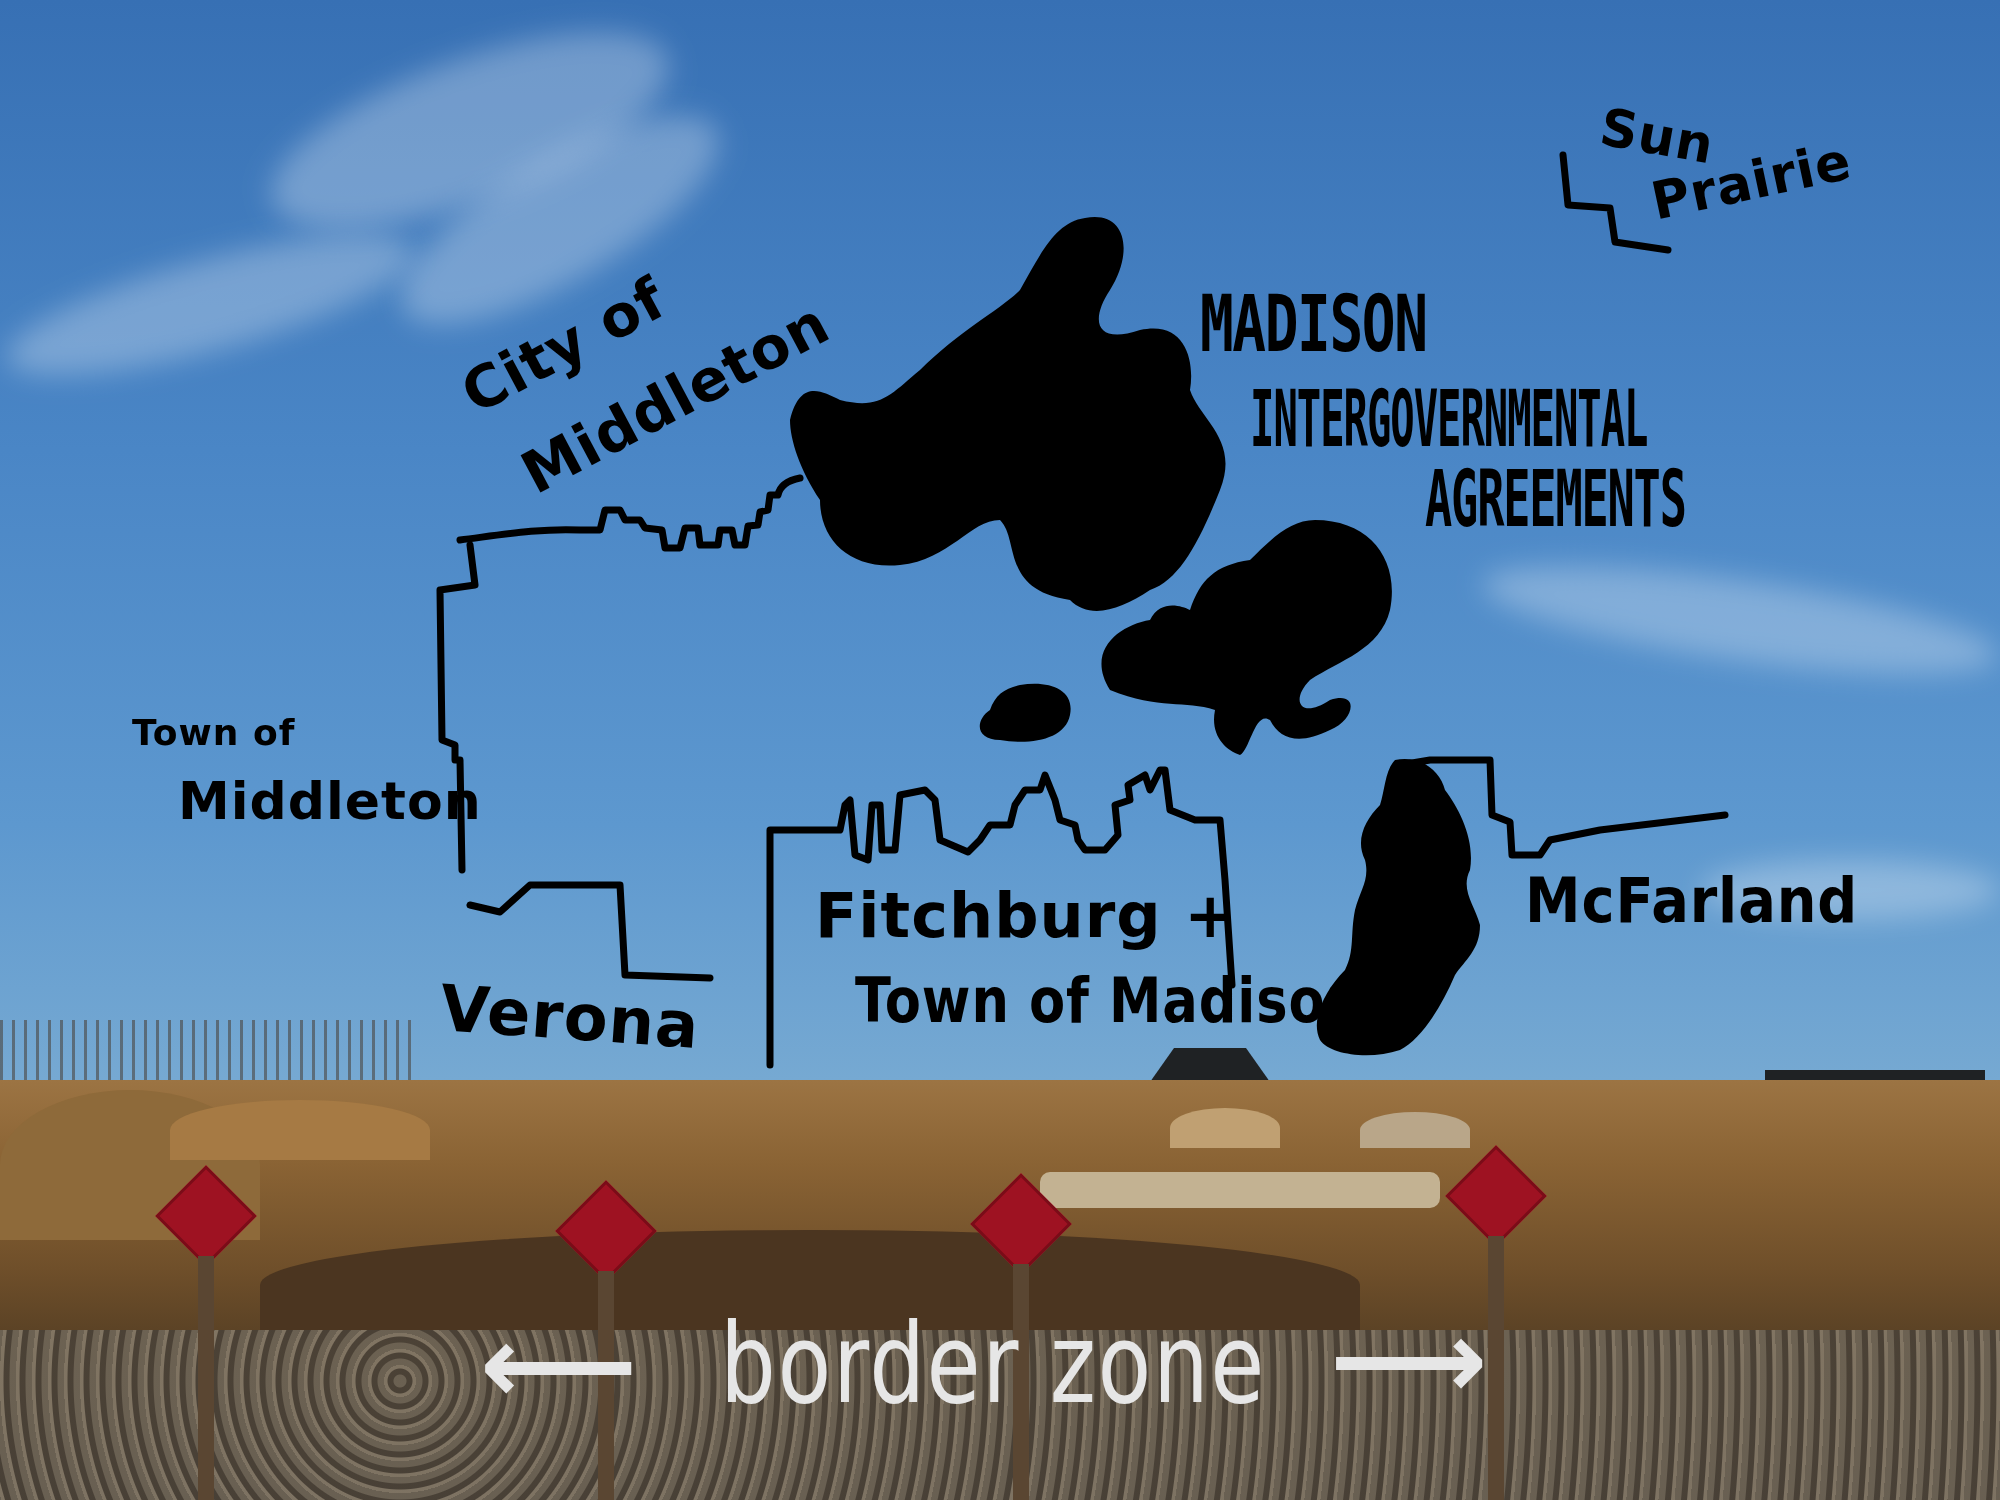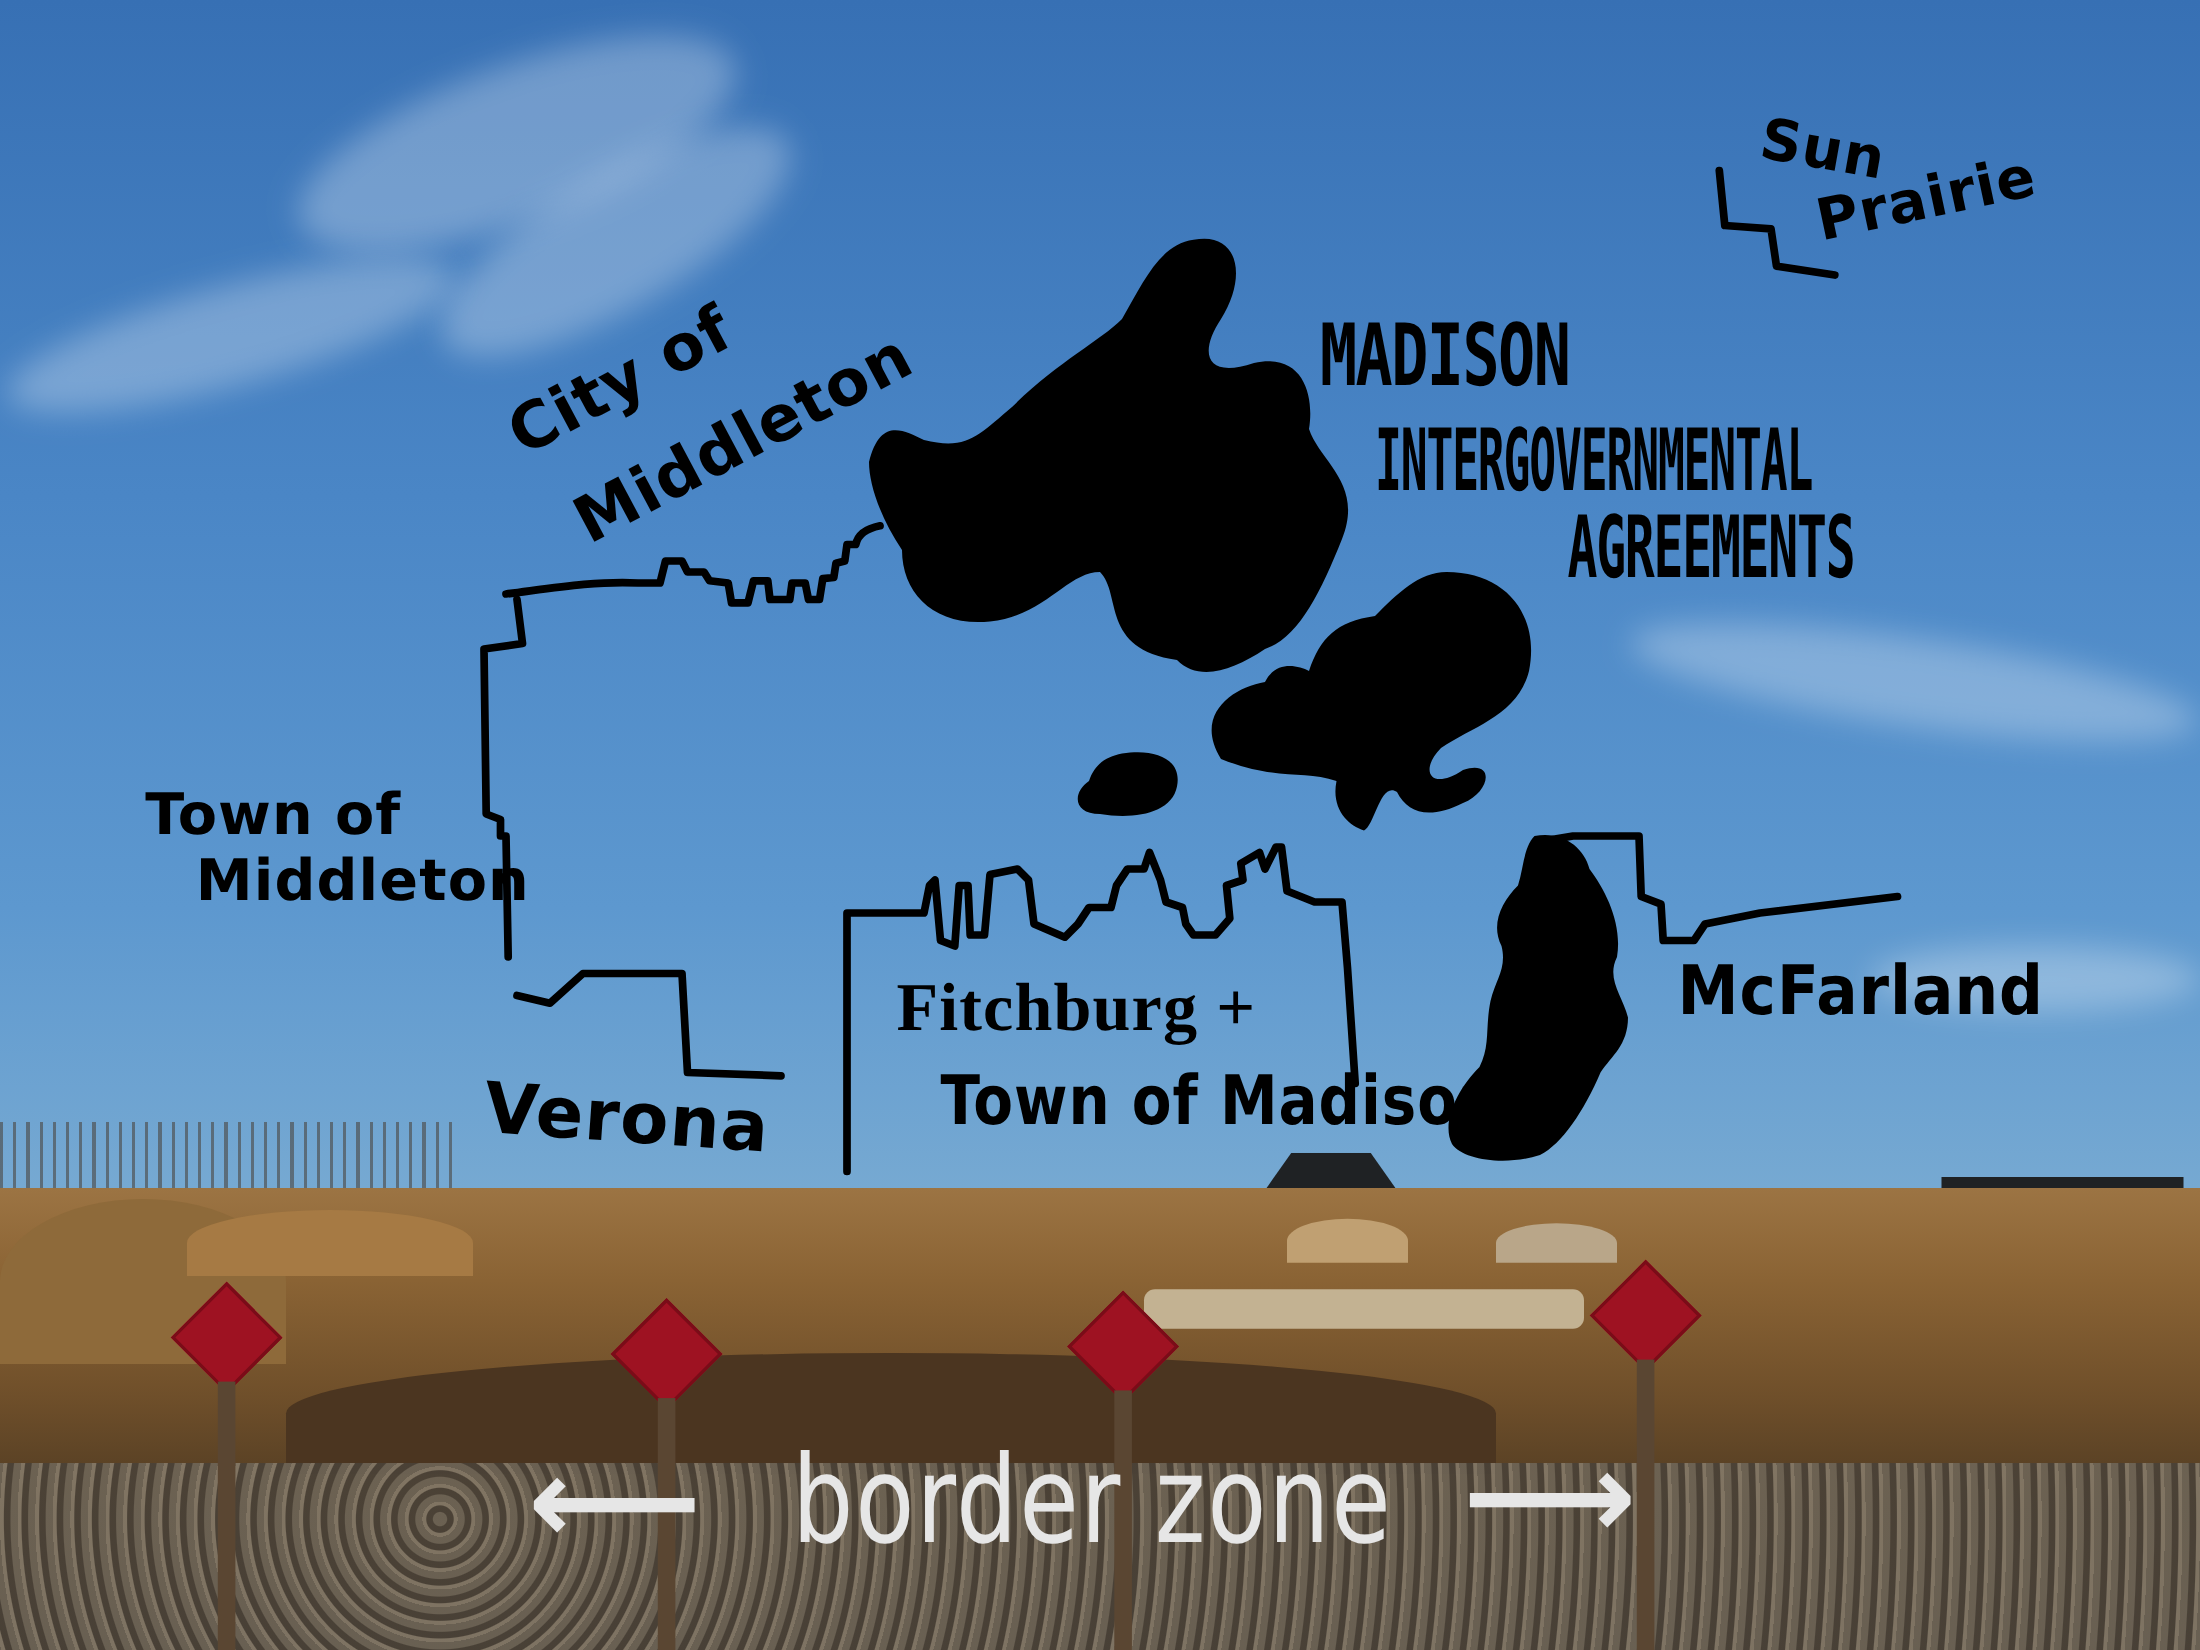--- a/index.html
+++ b/index.html
@@ -112,26 +112,26 @@
   <div class="label" style="left:1600px;top:110px;font-size:52px;transform:rotate(10deg);">Sun</div>
   <div class="label" style="left:1650px;top:155px;font-size:52px;transform:rotate(-12deg);">Prairie</div>
 
   <div class="label caps" style="left:1200px;top:285px;font-size:78px;transform:scaleX(0.72);transform-origin:left center;">MADISON</div>
   <div class="label caps" style="left:1250px;top:380px;font-size:78px;transform:scaleX(0.52);transform-origin:left center;">INTERGOVERNMENTAL</div>
   <div class="label caps" style="left:1425px;top:460px;font-size:78px;transform:scaleX(0.58);transform-origin:left center;">AGREEMENTS</div>
 
   <div class="label" style="left:480px;top:365px;font-size:58px;transform:rotate(-28deg);transform-origin:left bottom;">City of</div>
   <div class="label" style="left:540px;top:445px;font-size:58px;transform:rotate(-28deg);transform-origin:left bottom;">Middleton</div>
 
-  <div class="label" style="left:132px;top:715px;font-size:52px;">Town of</div>
+  <div class="label" style="left:132px;top:715px;font-size:36px;">Town of</div>
   <div class="label" style="left:178px;top:775px;font-size:52px;">Middleton</div>
 
   <div class="label" style="left:440px;top:985px;font-size:64px;transform:rotate(4deg);">Verona</div>
 
-  <div class="label" style="left:815px;top:885px;font-size:62px;font-family:Liberation Serif, serif;">Fitchburg +</div>
+  <div class="label" style="left:815px;top:885px;font-size:62px;">Fitchburg +</div>
   <div class="label" style="left:855px;top:970px;font-size:62px;transform:scaleX(0.85);transform-origin:left center;">Town of Madison</div>
 
   <div class="label" style="left:1525px;top:870px;font-size:62px;transform:scaleX(0.9);transform-origin:left center;">McFarland</div>
 
   <div class="arrow" style="left:480px;top:1310px;">⟵</div>
   <div class="white-label" style="left:720px;top:1300px;">border zone</div>
   <div class="arrow" style="left:1330px;top:1305px;">⟶</div>
 
 </div>
 

